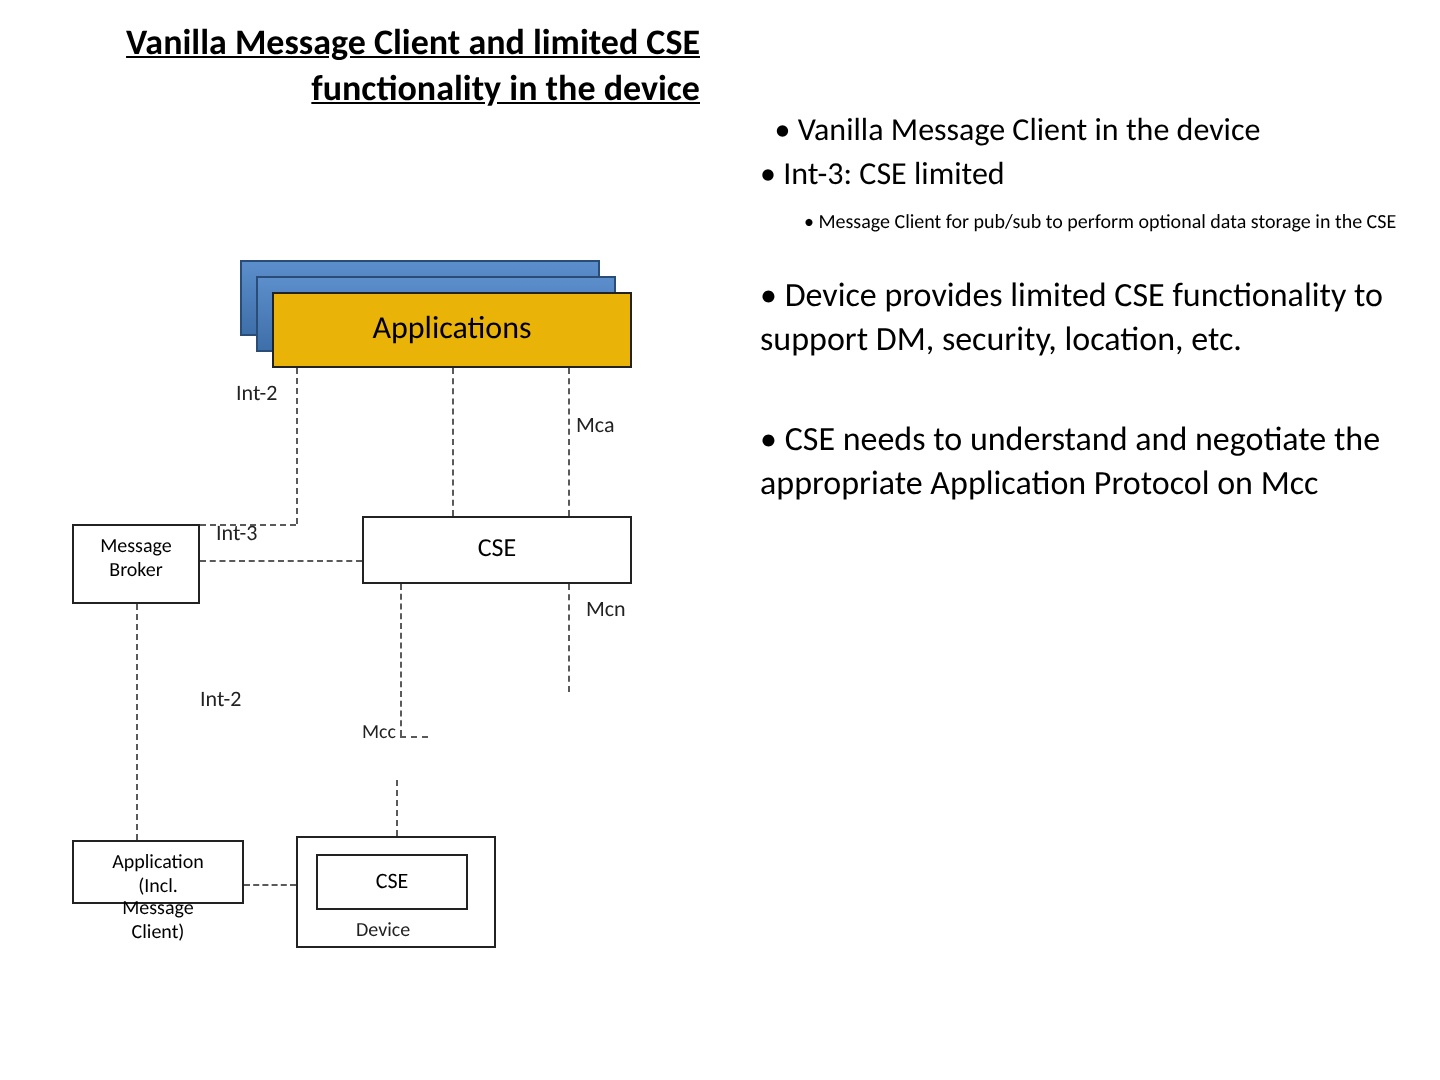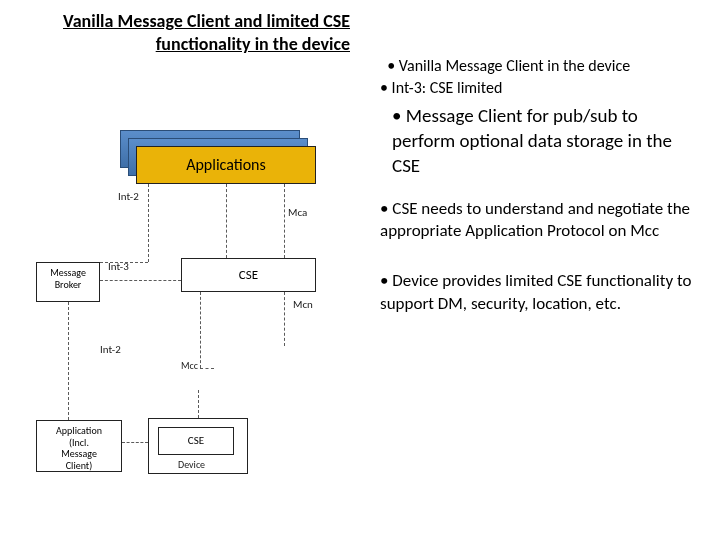--- a/index.html
+++ b/index.html
@@ -27,22 +27,22 @@
     position: absolute;
     left: 380px;
     top: 55px;
     width: 320px;
   }
   .bullets-top {
     font-size: 16px;
     line-height: 1.35;
   }
   .sub-bullet {
-    font-size: 19px;
-    margin: 6px 0 0 12px;
+    font-size: 10px;
+    margin: 6px 0 0 22px;
     line-height: 1.3;
   }
   .big-bullet {
     font-size: 17px;
     line-height: 1.3;
     margin-top: 20px;
   }
   .big-bullet + .big-bullet { margin-top: 28px; }
 
   
@@ -132,21 +132,21 @@
     text-align: center;
     line-height: 48px;
     font-size: 14px;
     color: #b02060;
   }
   .app-incl {
     position: absolute;
     left: 16px;
     top: 290px;
     width: 86px;
-    height: 52px;
+    height: 32px;
     background: #fff;
     border: 1px solid #222;
     font-size: 10px;
     text-align: center;
     padding: 4px 16px;
     line-height: 1.15;
   }
   .cse2 {
     position: absolute;
     left: 138px;
@@ -181,24 +181,24 @@
 
 <div class="right-col">
   <div class="bullets-top">
     &nbsp;&nbsp;• <span>Vanilla Message Client in the device</span><br>
     • <span>Int-3: CSE limited</span>
   </div>
   <div class="sub-bullet">
     • <span>Message Client for pub/sub to perform optional data storage in the CSE</span>
   </div>
   <div class="big-bullet">
+    • <span>Device provides limited CSE functionality to support DM, security, location, etc.</span>
+  </div>
+  <div class="big-bullet">
     • <span>CSE needs to understand and negotiate the appropriate Application Protocol on Mcc</span>
-  </div>
-  <div class="big-bullet">
-    • <span>Device provides limited CSE functionality to support DM, security, location, etc.</span>
   </div>
 </div>
 
 <div class="diagram">
   <div class="stack-box stack-1"></div>
   <div class="stack-box stack-2"></div>
   <div class="apps-box">Applications</div>
 
   <div class="dash-v" style="left:206px; top:54px; height:74px;"></div>
   <div class="dash-v" style="left:264px; top:54px; height:74px;"></div>

